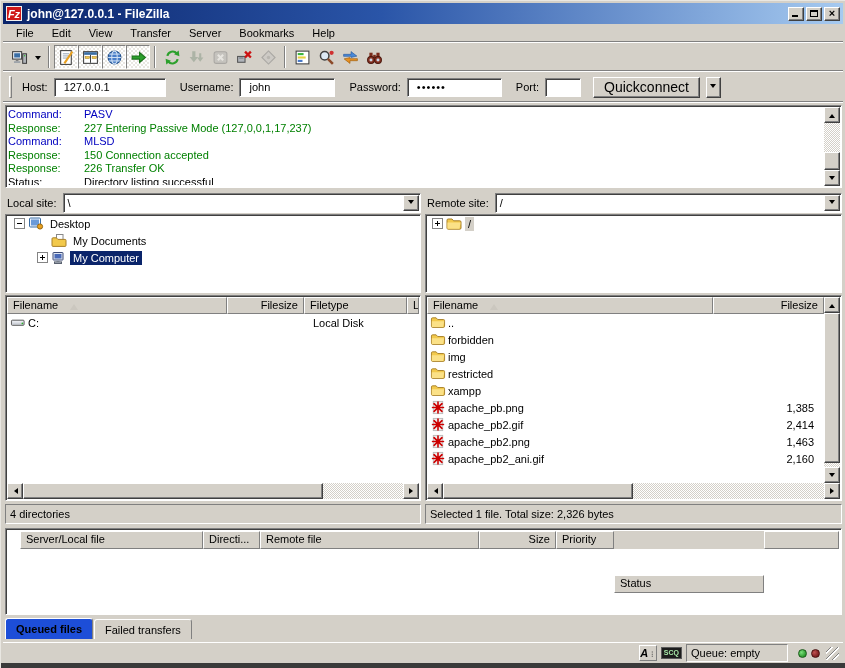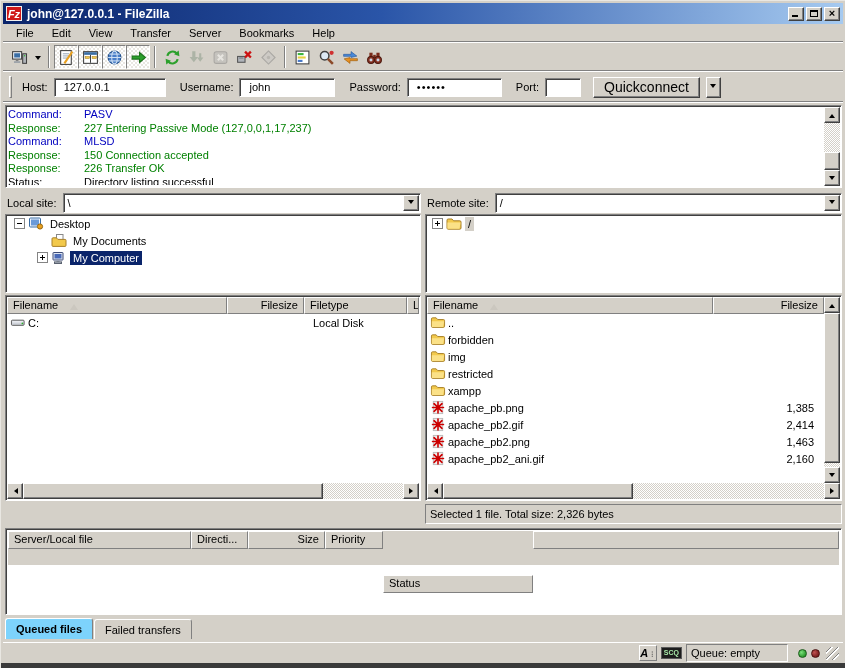--- a/index.html
+++ b/index.html
@@ -104,27 +104,27 @@
   .lrow.selected{ background:#d4d0c8; }
   .fic{ width:16px; height:15px; flex:none; margin:0 2px 0 3px; }
   .cell-num{ text-align:right; }
   .sort-tri{ width:0; height:0; border:4px solid transparent; border-bottom:6px solid #cbc7bf; display:inline-block; margin-left:12px; position:relative; top:1px;}
 
   .statusline{ height:20px; border:1px solid; border-color:#808080 #fff #fff #808080; display:flex; align-items:center; padding:0 4px; }
 
   
   .queuebox{ left:4px; top:527px; width:837px; height:87px; background:#fff; border:1px solid;
     border-color:#808080 #fff #fff #808080; box-shadow: inset 1px 1px 0 #404040;}
-  .qhdr{ position:absolute; left:2px; top:2px; right:2px; height:34px; display:flex; background:#d4d0c8; }
+  .qhdr{ position:absolute; left:14px; top:2px; right:2px; height:18px; display:flex; background:#d4d0c8; }
 
   
   .tabsbar{ left:4px; top:617px; right:4px; height:21px; display:flex; align-items:flex-end; }
   .tab{ height:20px; padding:0 10px; display:flex; align-items:center; background:#d4d0c8;
     border:1px solid; border-color:#fff #808080 #808080 #fff; border-bottom:none; border-radius:3px 3px 0 0; margin-right:1px;}
-  .tab.active{ background:#7dd3fc; font-weight:bold; height:21px; }
+  .tab.active{ background:#1d4ed8; font-weight:bold; height:21px; }
 
   
   .statusbar{ left:2px; top:641px; right:2px; height:21px; display:flex; align-items:center; justify-content:flex-end; gap:4px; padding-right:4px; border-top:1px solid #fff;}
   .a-badge{ width:18px; height:16px; background:#d4d0c8; border:1px solid; border-color:#fff #808080 #808080 #fff;
     display:flex; align-items:center; justify-content:center; font-weight:bold; font-style:italic; font-size:11px; }
   .a-badge i{ font-style:normal; font-size:6px; letter-spacing:0; margin-left:1px; color:#333; }
   .led-badge{ background:#1c1c1c; color:#a8e8a8; border:1px solid #5a5a5a; font-size:7px; font-weight:bold;
     padding:1px 2px; line-height:8px; letter-spacing:0; }
   .queue-panel{ width:102px; height:18px; border:1px solid; border-color:#808080 #fff #fff #808080;
     display:flex; align-items:center; padding-left:4px; margin-right:6px; }
@@ -424,20 +424,23 @@
     <div class="r sb-track" style="left:1px; right:1px; bottom:1px; height:16px;">
       <div class="r sb-btn" style="left:0; top:0; width:16px; height:16px;">
           <span class="al"></span>
         </div>
       <div class="r sb-thumb" style="left:16px; top:0; width:300px; height:16px;"></div>
       <div class="r sb-btn" style="right:0; top:0; width:16px; height:16px;">
           <span class="ar"></span>
         </div>
     </div>
   </div>
+  <div class="r statusline" style="left:4px; top:503px; width:416px;">
+    <span>4 directories</span>
+  </div>
 
   <div class="r siterow" style="left:424px; top:192px; width:417px;">
     <span class="site-label">Remote site:</span>
     <div class="combo">
       <span class="combo-val">/</span>
       <div class="combo-btn">
           <span class="tri-d" style="margin-top:0"></span>
         </div>
     </div>
   </div>
@@ -540,20 +543,21 @@
     </div>
   </div>
   <div class="r statusline" style="left:424px; top:503px; width:417px;">
     <span>Selected 1 file. Total size: 2,326 bytes</span>
   </div>
 
   <div class="r queuebox">
     <div class="qhdr">
       <div class="hdrcell" style="width:183px; height:18px;">Server/Local file</div>
       <div class="hdrcell" style="width:57px; height:18px;">Directi...</div>
+      <div class="hdrcell" style="width:219px; height:18px;">Remote file</div>
       <div class="hdrcell cell-num" style="width:77px; height:18px;">Size</div>
       <div class="hdrcell" style="width:58px; height:18px;">Priority</div>
       <div class="hdrcell" style="width:150px; height:18px;margin-top:44px;">Status</div>
       <div class="hdrcell" style="flex:1; height:18px;"></div>
     </div>
   </div>
 
   <div class="r tabsbar">
     <div class="tab active">Queued files</div>
     <div class="tab">Failed transfers</div>

